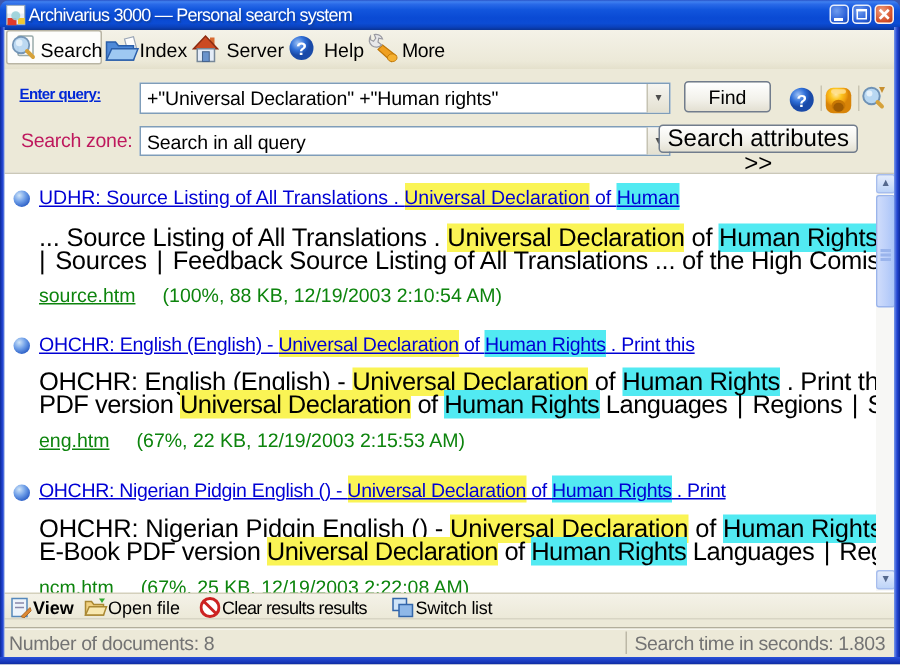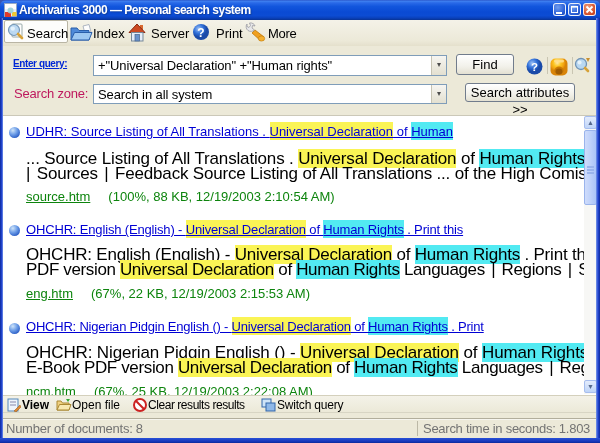--- a/index.html
+++ b/index.html
@@ -7,39 +7,39 @@
 body { font-family:"Liberation Sans", sans-serif; font-size:13px; background:#ece9d8; position:relative; }
 .abs { position:absolute; }
 .nw { white-space:pre; }
 
 #titlebar { left:0; top:0; width:600px; height:20px;
   background:linear-gradient(to bottom,#2a55c8 0%,#3f80f0 6%,#2a6ae8 14%,#1256dd 32%,#0a4ad4 60%,#0c4cd4 78%,#0a41bc 90%,#093394 100%);
   border-radius:6px 6px 0 0; }
 #borderL { left:0; top:18px; width:3px; height:420px; background:linear-gradient(to right,#0c2a9a,#2446d4 60%,#7a9ae8); }
 #borderR { left:596px; top:18px; width:4px; height:420px; background:linear-gradient(to right,#7a9ae8,#2446d4 50%,#0c2a9a); }
 #borderB { left:0; top:438px; width:600px; height:5px; background:linear-gradient(to bottom,#2850d8,#1636b8 70%,#0c2a9a); }
-.titletext { left:19px; top:3px; color:#fff; font-weight:bold; font-size:12px; letter-spacing:-0.5px; text-shadow:1px 1px 1px #1040a0; }
+.titletext { left:19px; top:3px; color:#fff; font-weight:normal; font-size:12px; letter-spacing:-0.5px; text-shadow:1px 1px 1px #1040a0; }
 .winbtn { top:3px; width:13px; height:13px; border-radius:3px; border:1px solid rgba(255,255,255,0.9); color:#fff; }
 #btnmin { left:553px; background:radial-gradient(circle at 35% 30%,#6f9cee,#2a5fd8 65%,#1a45b0); }
 #btnmax { left:568px; background:radial-gradient(circle at 35% 30%,#6f9cee,#2a5fd8 65%,#1a45b0); }
 #btncls { left:583px; background:radial-gradient(circle at 35% 30%,#f0a080,#d5512b 65%,#b83a18); }
 
 #toolbar { left:3px; top:20px; width:593px; height:26px; background:linear-gradient(to bottom,#f4f2e8,#ece9d8 80%,#e4e0cc); }
 #tabSearch { left:4px; top:20px; width:64px; height:23px; background:#fdfdfb; border:1px solid #b9b5a4; border-radius:2px; }
 .tbtext { top:26px; color:#000; font-size:13px; }
 
 .linkblue { color:#0027d6; text-decoration:underline; }
 .combo { background:#fff; border:1px solid #7f9db9; }
 #combo1 { left:93px; top:55px; width:354px; height:21px; }
 #combo2 { left:93px; top:84px; width:354px; height:20px; }
 .combotext { color:#000; font-size:13px; letter-spacing:-0.1px; }
 .comboBtn { width:15px; background:linear-gradient(to bottom,#f6f5f1,#e3e0d0); border-left:1px solid #c6c3b3; color:#4d4d4d; font-size:8px; text-align:center; }
 .xpbtn { background:linear-gradient(to bottom,#ffffff,#f2f1ea 60%,#e3e0d2); border:1px solid #717c8c; border-radius:3px; color:#000; text-align:center; }
 #findbtn { left:456px; top:54px; width:58px; height:21px; line-height:19px; }
-#attrbtn { left:465px; top:83px; width:110px; height:19px; line-height:17px; font-size:13px; }
+#attrbtn { left:439px; top:83px; width:133px; height:19px; line-height:17px; font-size:16px; }
 .vsep { width:1px; background:#c9c5b2; }
 
 #results { left:3px; top:115px; width:593px; height:281px; background:#fff; border-top:1px solid #cbc8b8; }
 #scrollbar { left:584px; top:116px; width:13px; height:278px; background:#f7f7f5; }
 .sbbtn { left:0; width:13px; height:13px; background:linear-gradient(to bottom,#e4ecfc,#bed4f8); border:1px solid #a6bdee; border-radius:2px; color:#55698e; font-size:7px; text-align:center; line-height:12px; }
 #sbthumb { left:0; top:14px; width:13px; height:75px; background:linear-gradient(to right,#cfdcfb,#bed1fa 50%,#aac4f8); border:1px solid #9ab4ec; border-radius:2px; }
 .rtitle { color:#0000d4; font-size:13px; }
 .rtitle a { color:#0000d4; text-decoration:underline; }
 .snip { color:#000; font-size:17px; }
 .pp { padding:0 2px; }
@@ -81,21 +81,21 @@
  <rect x="1" y="9" width="6" height="5" fill="#e03a2a"></rect>
  <rect x="8" y="9" width="4.5" height="4" fill="#f0c832"></rect>
  <circle cx="6.5" cy="7.5" r="3" fill="#9ad0d8" opacity="0.9"></circle>
 </svg>
 
 <div class="abs" id="toolbar"></div>
 <div class="abs" id="tabSearch"></div>
 <div class="abs tbtext" style="left:27px">Search</div>
 <div class="abs tbtext" style="left:93px">Index</div>
 <div class="abs tbtext" style="left:151px">Server</div>
-<div class="abs tbtext" style="left:216px">Print</div>
+<div class="abs tbtext" style="left:216px">Help</div>
 <div class="abs tbtext" style="left:268px;letter-spacing:-0.3px">More</div>
 
 <svg class="abs" style="left:6px;top:22px" width="19" height="19">
  <rect x="6" y="2" width="10" height="13" rx="1" fill="#fdfdfd" stroke="#9aa"></rect>
  <circle cx="8" cy="8" r="5.5" fill="#b9d8f2" stroke="#6f92b5" stroke-width="1.2" opacity="0.95"></circle>
  <circle cx="6.8" cy="6.6" r="2.2" fill="#e4f1fb"></circle>
  <line x1="12" y1="12" x2="16" y2="16" stroke="#d6a23a" stroke-width="2.6" stroke-linecap="round"></line>
 </svg>
 <svg class="abs" style="left:70px;top:23px" width="23" height="19">
  <path d="M13 3 L19 1.5 L21 9 L15 10.5 Z" fill="#fdfdfd" stroke="#9aa5b5" stroke-width="0.8"></path>
@@ -159,21 +159,21 @@
 <div class="abs vsep" style="left:572px;top:57px;height:17px"></div>
 <svg class="abs" style="left:573px;top:56px" width="19" height="19">
  <circle cx="8" cy="8" r="5.5" fill="#b9d8f2" stroke="#6f92b5" stroke-width="1.3"></circle>
  <circle cx="6.6" cy="6.4" r="2" fill="#e6f2fb"></circle>
  <line x1="12" y1="12" x2="15" y2="15" stroke="#d6a23a" stroke-width="2.6" stroke-linecap="round"></line>
  <path d="M13 2 L17 2 L15 6 Z" fill="#c89030"></path>
 </svg>
 
 <div class="abs" style="left:14px;top:86px;color:#be185d;letter-spacing:-0.2px">Search zone:</div>
 <div class="abs combo" id="combo2"></div>
-<div class="abs combotext nw" style="left:98px;top:87px">Search in all system</div>
+<div class="abs combotext nw" style="left:98px;top:87px">Search in all query</div>
 <div class="abs comboBtn" style="left:431px;top:85px;height:18px;line-height:17px">▾</div>
 <div class="abs xpbtn" id="attrbtn">Search attributes &gt;&gt;</div>
 
 <div class="abs" id="results"></div>
 
 <div class="abs bullet" style="left:9px;top:127px"></div>
 <div class="abs rtitle nw" style="left:26px;top:124px;letter-spacing:0px"><a>UDHR: Source Listing of All Translations . <span class="hy">Universal Declaration</span> of <span class="hc">Human</span></a></div>
 <div class="abs snip nw" style="left:26px;top:149px;letter-spacing:-0.16px">... Source Listing of All Translations . <span class="hy">Universal Declaration</span> of <span class="hc">Human Rights</span> Languages <span class="pp">|</span> Regions</div>
 <div class="abs snip nw" style="left:26px;top:164px;letter-spacing:-0.19px"><span style="padding-right:2px">|</span> Sources <span class="pp">|</span> Feedback Source Listing of All Translations ... of the High Comissioner for <span class="hc">Human</span></div>
 <div class="abs grn nw" style="left:26px;top:189px"><u>source.htm</u>&nbsp;&nbsp;&nbsp;&nbsp;&nbsp;(100%, 88 KB, 12/19/2003 2:10:54 AM)</div>
@@ -195,21 +195,21 @@
 <div class="abs" id="sbthumb" style="left:584px;top:130px"></div>
 <div class="abs" style="left:587px;top:166px;width:7px;height:1.5px;background:#9ab4ec"></div>
 <div class="abs" style="left:587px;top:169px;width:7px;height:1.5px;background:#9ab4ec"></div>
 <div class="abs" style="left:587px;top:172px;width:7px;height:1.5px;background:#9ab4ec"></div>
 <div class="abs sbbtn" style="left:584px;top:380px">▼</div>
 
 <div class="abs" id="btoolbar"></div>
 <div class="abs btext" style="left:22px;font-weight:bold">View</div>
 <div class="abs btext" style="left:72px">Open file</div>
 <div class="abs btext" style="left:148px;letter-spacing:-0.45px">Clear results results</div>
-<div class="abs btext" style="left:277px;letter-spacing:-0.2px">Switch query</div>
+<div class="abs btext" style="left:277px;letter-spacing:-0.2px">Switch list</div>
 <svg class="abs" style="left:7px;top:398px" width="14" height="14">
  <rect x="1" y="1" width="10" height="12" fill="#eef4fb" stroke="#5588bb"></rect>
  <line x1="3" y1="4" x2="9" y2="4" stroke="#88a" stroke-width="1"></line>
  <line x1="3" y1="7" x2="9" y2="7" stroke="#88a" stroke-width="1"></line>
  <path d="M7 13 L13 7 L14 9 L9 14 Z" fill="#dd8833" stroke="#995511" stroke-width="0.5"></path>
 </svg>
 <svg class="abs" style="left:56px;top:398px" width="16" height="14">
  <path d="M1 3 L5 3 L6.5 5 L13 5 L13 12 L1 12 Z" fill="#f0d080" stroke="#aa8833"></path>
  <path d="M1 12 L3.5 6.5 L15 6.5 L13 12 Z" fill="#f8e8b0" stroke="#aa8833"></path>
  <path d="M10 1 L14 1 L12 4 Z" fill="#33aa33"></path>

